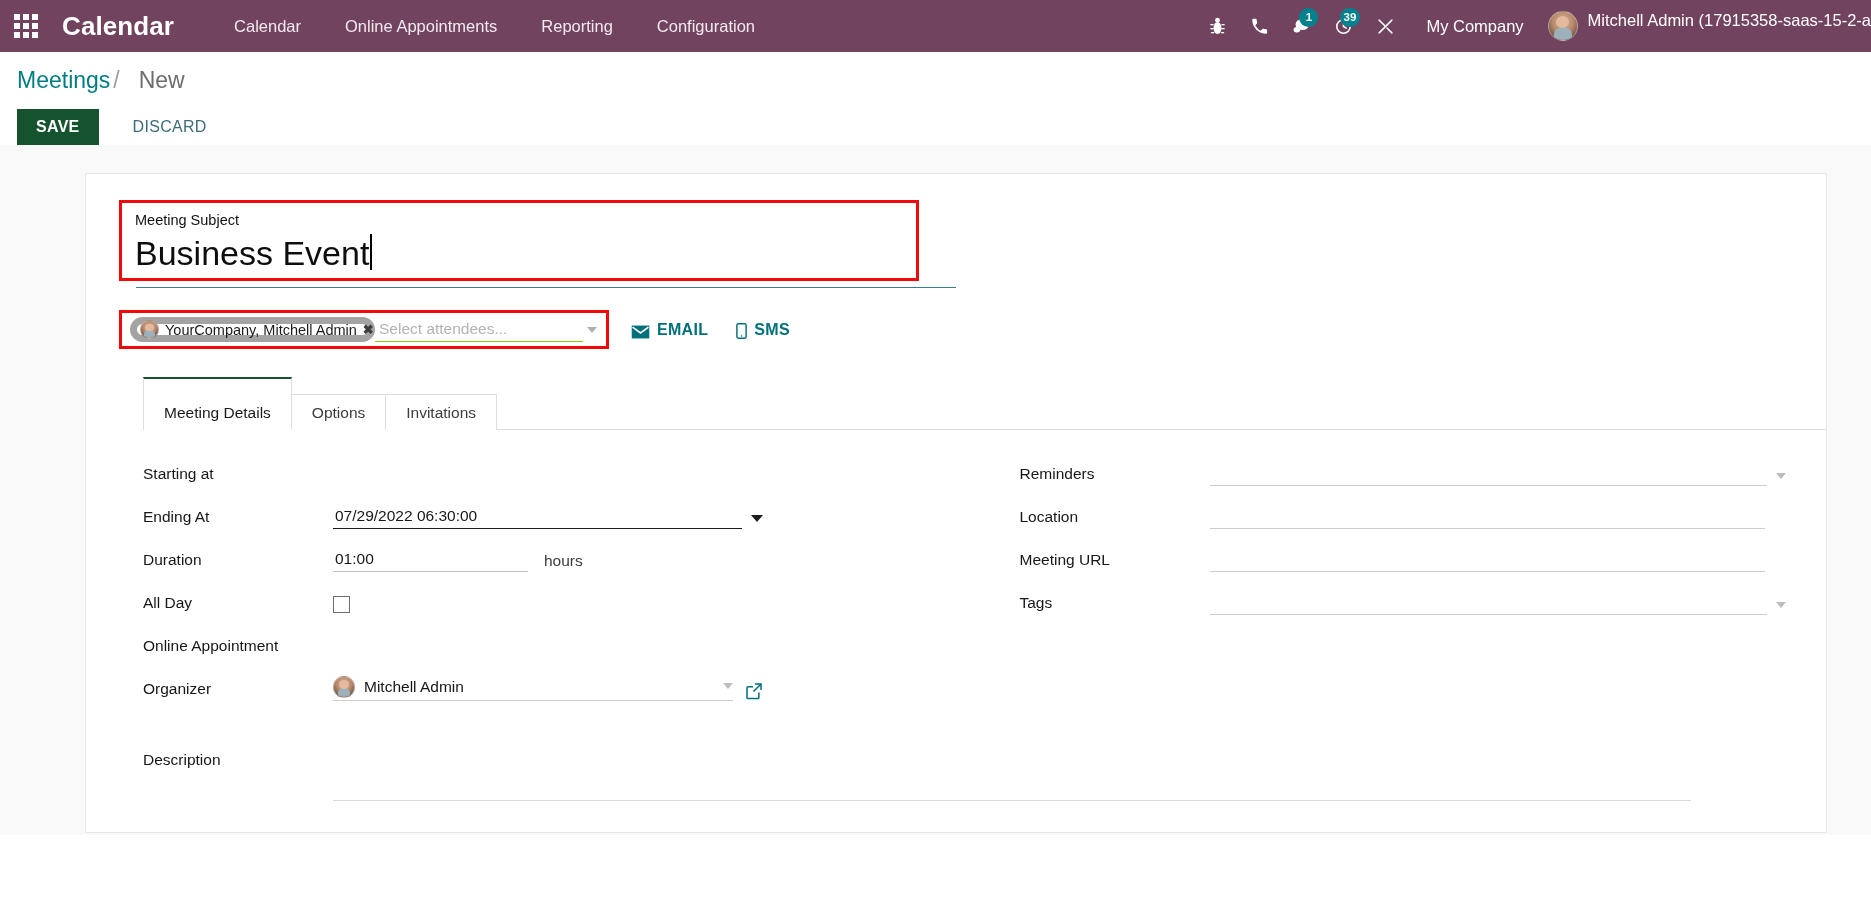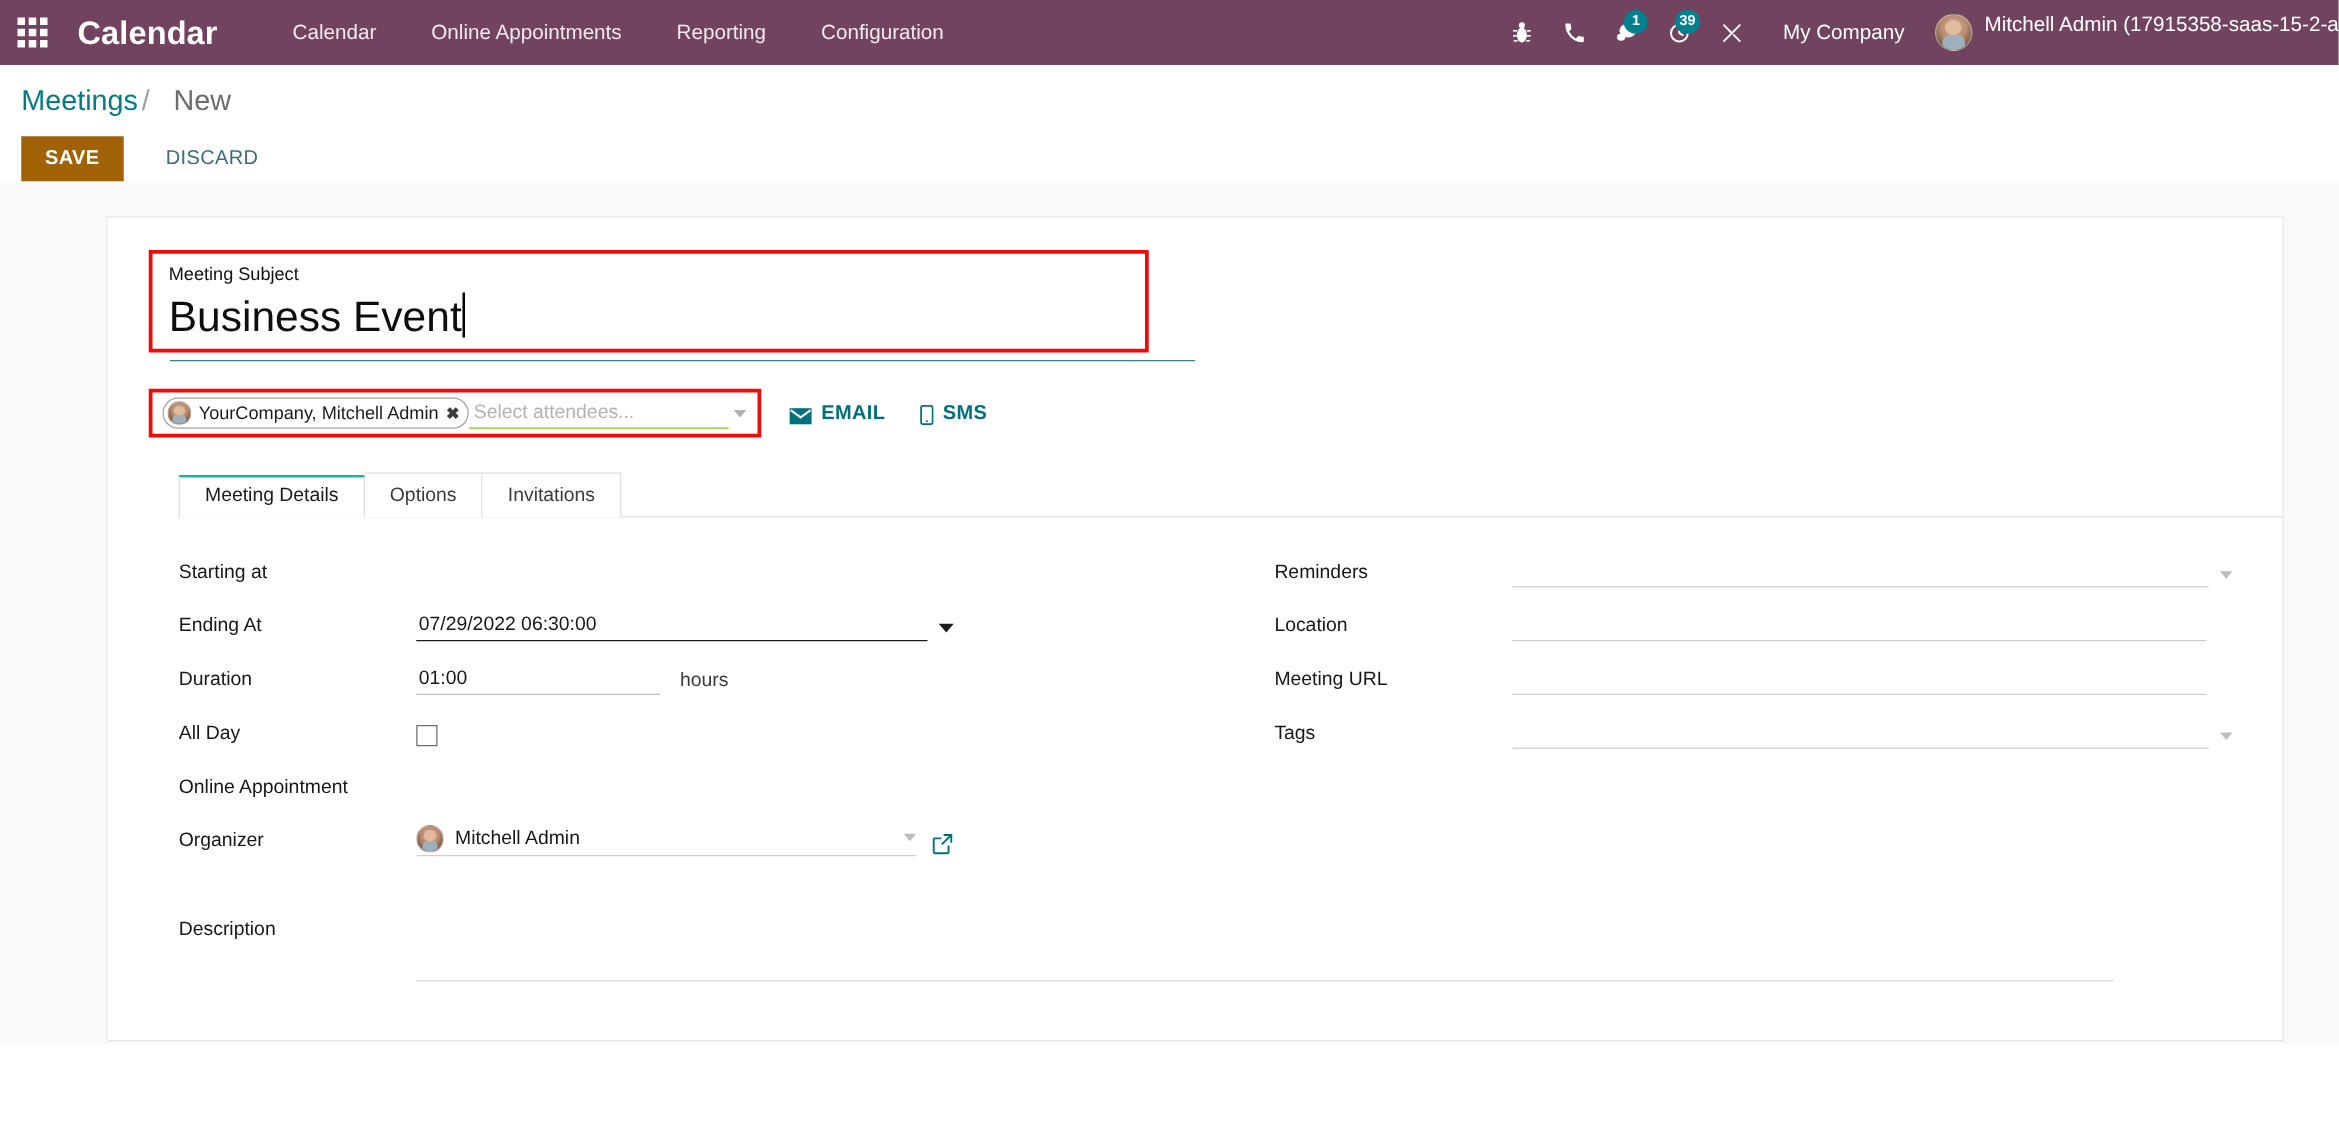--- a/index.html
+++ b/index.html
@@ -143,21 +143,21 @@
   .bc-current { color: #6d6d6d; margin-left: 16px; }
 
   .actions {
     padding-left: 17px;
     margin-top: 16px;
     display: flex;
     align-items: center;
     gap: 0;
   }
   .btn-save {
-    background: #a16207;
+    background: #14532d;
     color: #ffffff;
     border: none;
     font-size: 16px;
     font-weight: 700;
     letter-spacing: .3px;
     padding: 9px 19px;
     cursor: pointer;
     font-family: "Liberation Sans", sans-serif;
   }
   .btn-discard {
@@ -231,21 +231,21 @@
   }
   .attendee-box {
     width: 490px;
     padding: 4px 6px 4px 8px;
     display: flex;
     align-items: center;
   }
   .tag {
     display: inline-flex;
     align-items: center;
-    border: 1px solid #a3a3a3;
+    border: 7px solid #a3a3a3;
     border-radius: 14px;
     background: #ffffff;
     padding: 1px 7px 1px 3px;
     height: 25px;
     max-width: 245px;
   }
   .tag .avatar {
     width: 19px; height: 19px;
   }
   .tag-text {
@@ -314,23 +314,23 @@
     color: #3c3c3c;
     border: 1px solid #dedede;
     border-bottom: none;
     background: #ffffff;
     cursor: pointer;
     position: relative;
     margin-bottom: -1px;
   }
   .tab + .tab { border-left: none; }
   .tab.active {
-    border-top: 2px solid #14b8a6;
+    border-top: 2px solid #14532d;
     color: #1a1a1a;
-    padding-top: 6px;
+    padding-top: 25px;
   }
   .tab.active::after {
     content: "";
     position: absolute;
     left: 0; right: 0; bottom: -1px;
     height: 1px; background: #ffffff;
   }
 
   
   .form-wrap {

